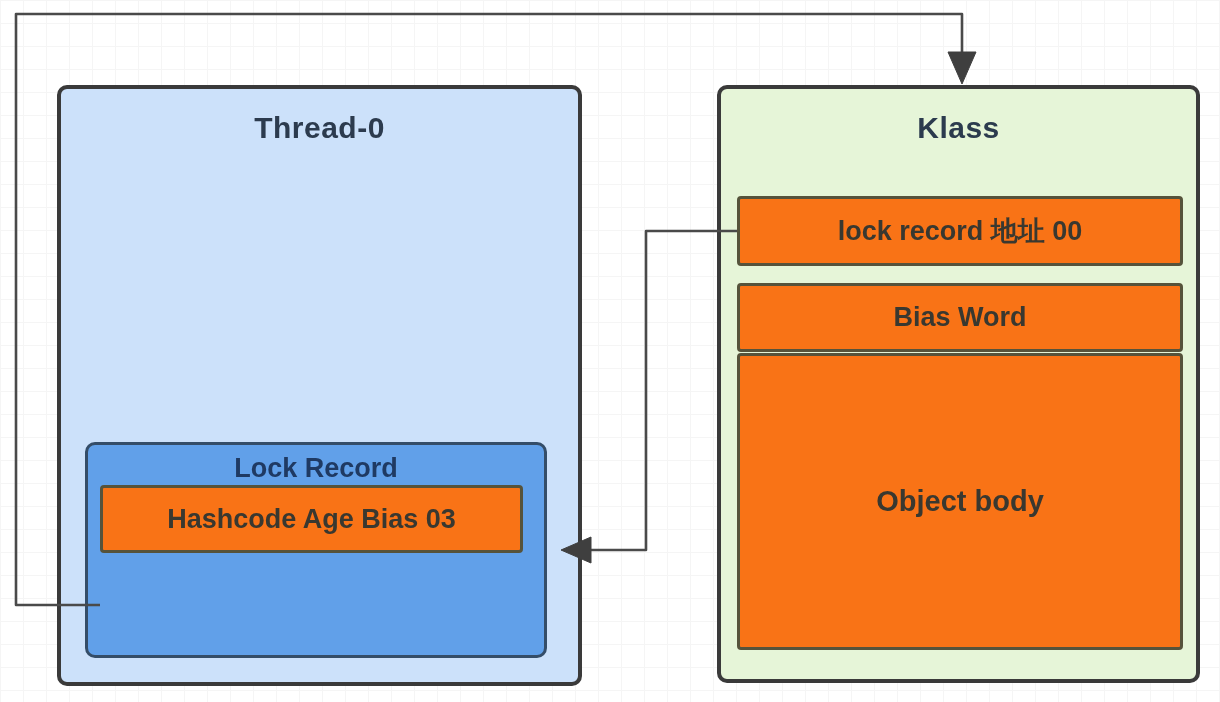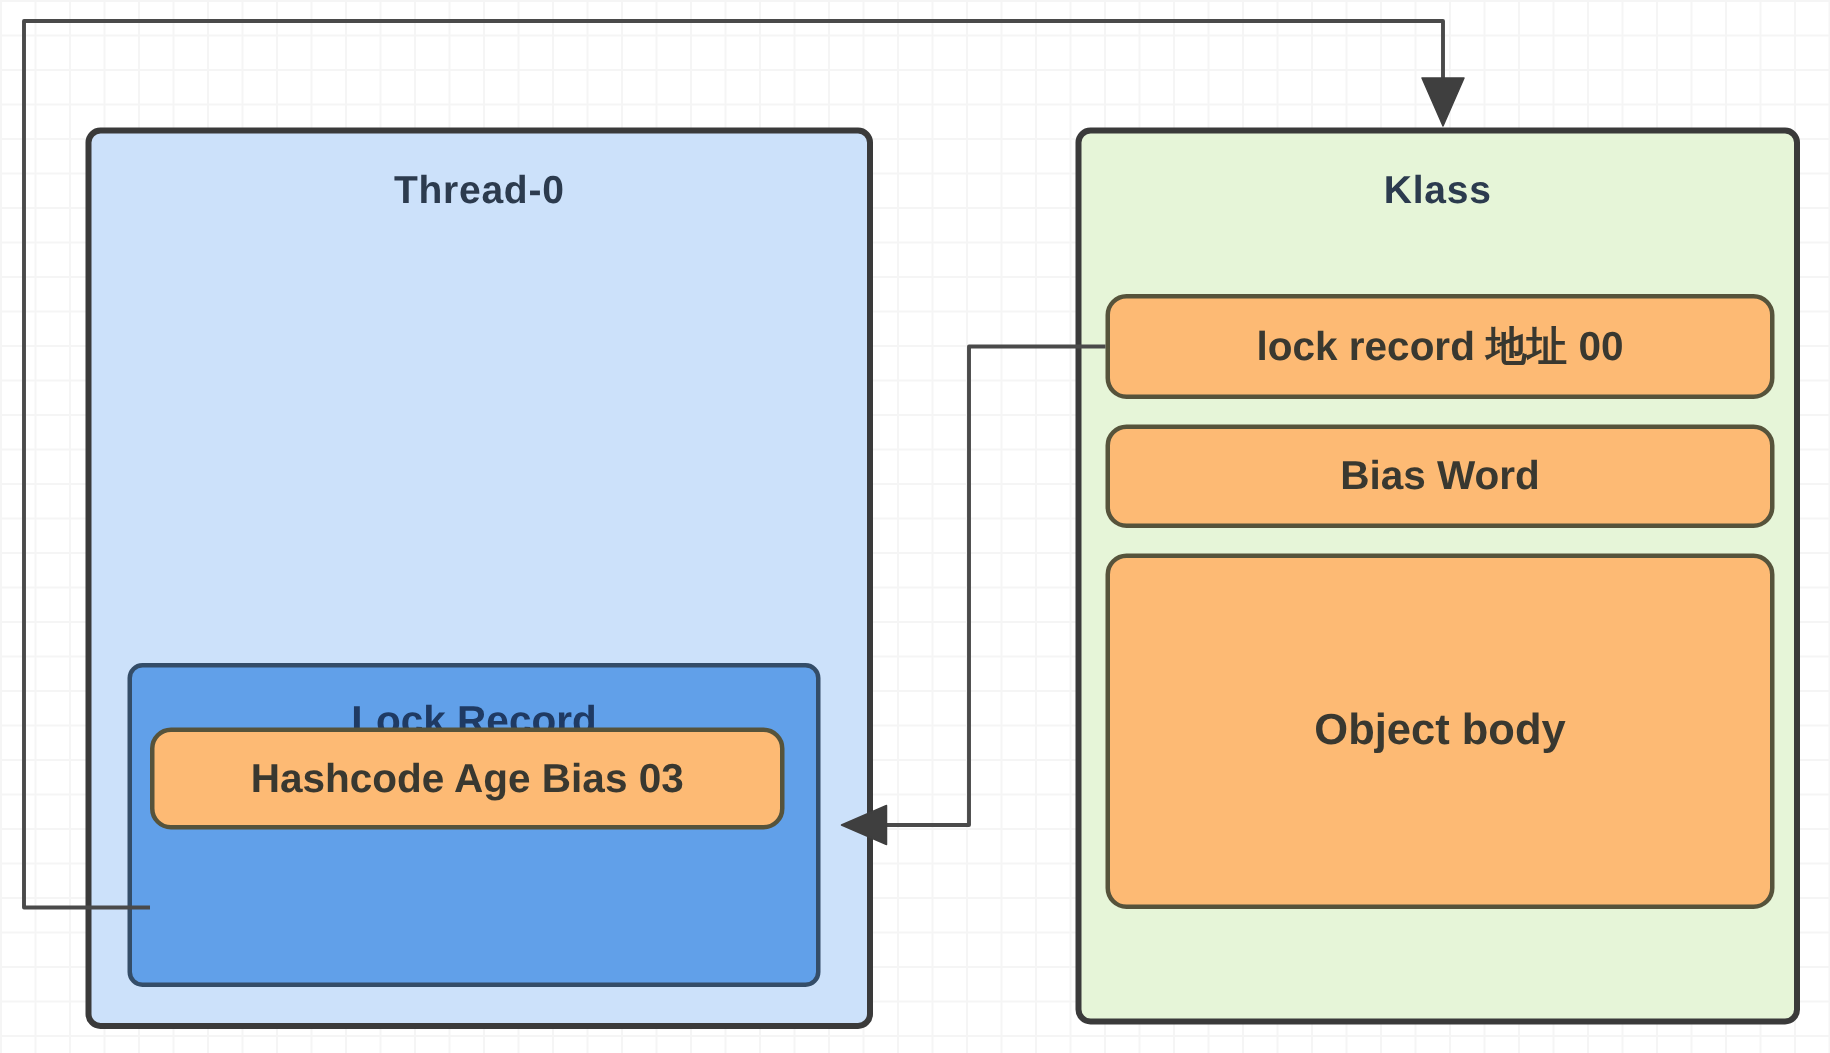--- a/index.html
+++ b/index.html
@@ -24,43 +24,43 @@
   .thread-box {
     left: 57px; top: 85px; width: 525px; height: 601px;
     background: #cce1fa; border: 4px solid #3a3a3a; z-index: 1;
   }
   .object-box {
     left: 717px; top: 85px; width: 483px; height: 598px;
     background: #e6f5d8; border: 4px solid #3a3a3a; z-index: 1;
   }
   .box-title {
     width: 100%; text-align: center; padding-top: 22px;
-    font-size: 26px; font-weight: bold; color: #2c3b4e;
+    font-size: 30px; font-weight: bold; color: #2c3b4e;
     letter-spacing: 0.5px;
   }
   .lock-record-box {
     position: absolute; left: 24px; top: 353px; width: 462px; height: 216px;
     background: #61a0e9; border: 3px solid #344d68; border-radius: 10px;
   }
   .lr-title {
-    width: 100%; text-align: center; padding-top: 20px;
+    width: 100%; text-align: center; padding-top: 8px;
     font-size: 27px; font-weight: bold; color: #1f3a63;
   }
   .cell {
     position: absolute; display: flex; align-items: center; justify-content: center;
-    background: #fdba74; border: 3px solid #56533b; border-radius: 14px;
+    background: #f97316; border: 3px solid #56533b; border-radius: 4px;
     font-size: 27px; font-weight: bold; color: #393830; text-align: center;
   }
   
   .lr-cell-1 { left: 12px; top: 40px;  width: 423px; height: 68px; }
   .lr-cell-2 { left: 12px; top: 127px; width: 423px; height: 66px; }
   
   .obj-cell-1 { left: 16px; top: 107px; width: 446px; height: 70px; }
   .obj-cell-2 { left: 16px; top: 194px; width: 446px; height: 69px; }
-  .obj-cell-3 { left: 16px; top: 280px; width: 446px; height: 237px; font-size: 29px; }
+  .obj-cell-3 { left: 16px; top: 264px; width: 446px; height: 297px; font-size: 29px; }
   .connectors {
     position: absolute; left: 0; top: 0; width: 1220px; height: 702px;
     z-index: 5; pointer-events: none;
   }
   .connectors path { fill: none; stroke: #4a4a4a; stroke-width: 2.6px; stroke-linejoin: round; }
   .connectors polygon { fill: #3f3f3f; stroke: #3f3f3f; stroke-width: 1px; stroke-linejoin: round; }
   .watermark {
     position: absolute; right: 13px; bottom: 2px; z-index: 6;
     font-size: 21px; color: #9e9e9e; letter-spacing: 0.5px;
     text-shadow: 1px 1px 1px rgba(255,255,255,0.95), -1px -1px 1px rgba(255,255,255,0.95);

